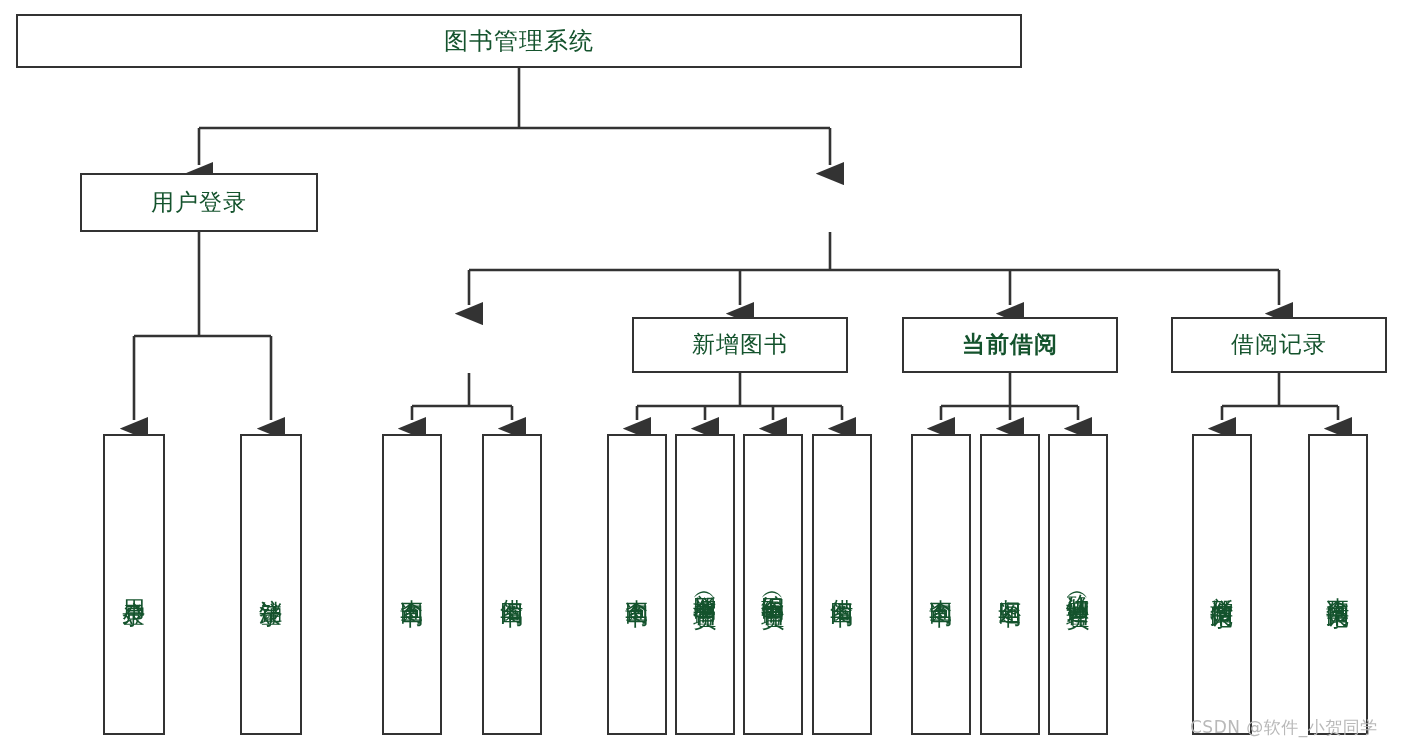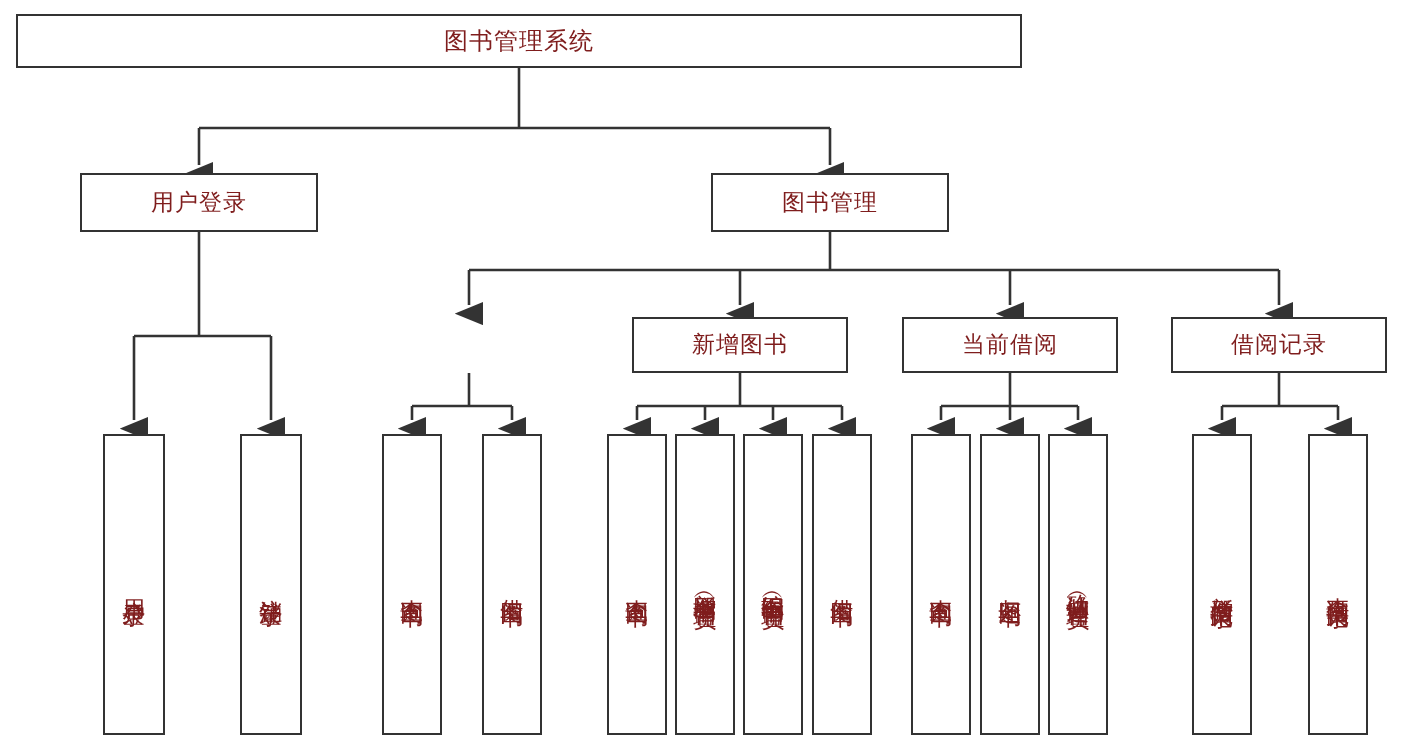--- a/index.html
+++ b/index.html
@@ -26,21 +26,21 @@
     pointer-events: none;
   }
   .node {
     position: absolute;
     box-sizing: border-box;
     background: #ffffff;
     border: 2.5px solid #333333;
     display: flex;
     align-items: center;
     justify-content: center;
-    color: #7f1d1d;
+    color: #14532d;
   }
   .node .label {
     display: block;
     text-align: center;
     line-height: 1.12;
   }
   .node.horiz .label {
     font-size: 23px;
     letter-spacing: 1px;
   }
@@ -126,28 +126,25 @@
     </g>
   </svg>
 
   <div class="node root horiz" style="left:16px; top:14px; width:1006px; height:54px;">
     <span class="label">图书管理系统</span>
   </div>
 
   <div class="node horiz" style="left:80px; top:173px; width:238px; height:59px;">
     <span class="label">用户登录</span>
   </div>
-  <div class="node horiz" style="left:711px; top:173px; width:238px; height:59px;">
-    <span class="label">图书管理</span>
-  </div>
 
   <div class="node horiz" style="left:632px; top:317px; width:216px; height:56px;">
     <span class="label">新增图书</span>
   </div>
-  <div class="node horiz" style="left:902px; top:317px; width:216px; height:56px;">
+  <div class="node horiz" style="left:902px; top:317px; width:216px; height:56px;font-weight:bold;">
     <span class="label">当前借阅</span>
   </div>
   <div class="node horiz" style="left:1171px; top:317px; width:216px; height:56px;">
     <span class="label">借阅记录</span>
   </div>
 
   <div class="node vert" style="left:103px; top:434px; width:62px; height:301px;">
     <span class="label">用户登录</span>
   </div>
   <div class="node vert" style="left:240px; top:434px; width:62px; height:301px;">
@@ -184,14 +181,15 @@
     <span class="label">确认归还（管理员）</span>
   </div>
 
   <div class="node vert" style="left:1192px; top:434px; width:60px; height:301px;">
     <span class="label">新增借阅记录</span>
   </div>
   <div class="node vert" style="left:1308px; top:434px; width:60px; height:301px;">
     <span class="label">查询借阅记录</span>
   </div>
 
+  <div class="watermark" style="left:1190px; top:716px;">CSDN @软件_小贺同学</div>
 
 </div>
 
 </body></html>

